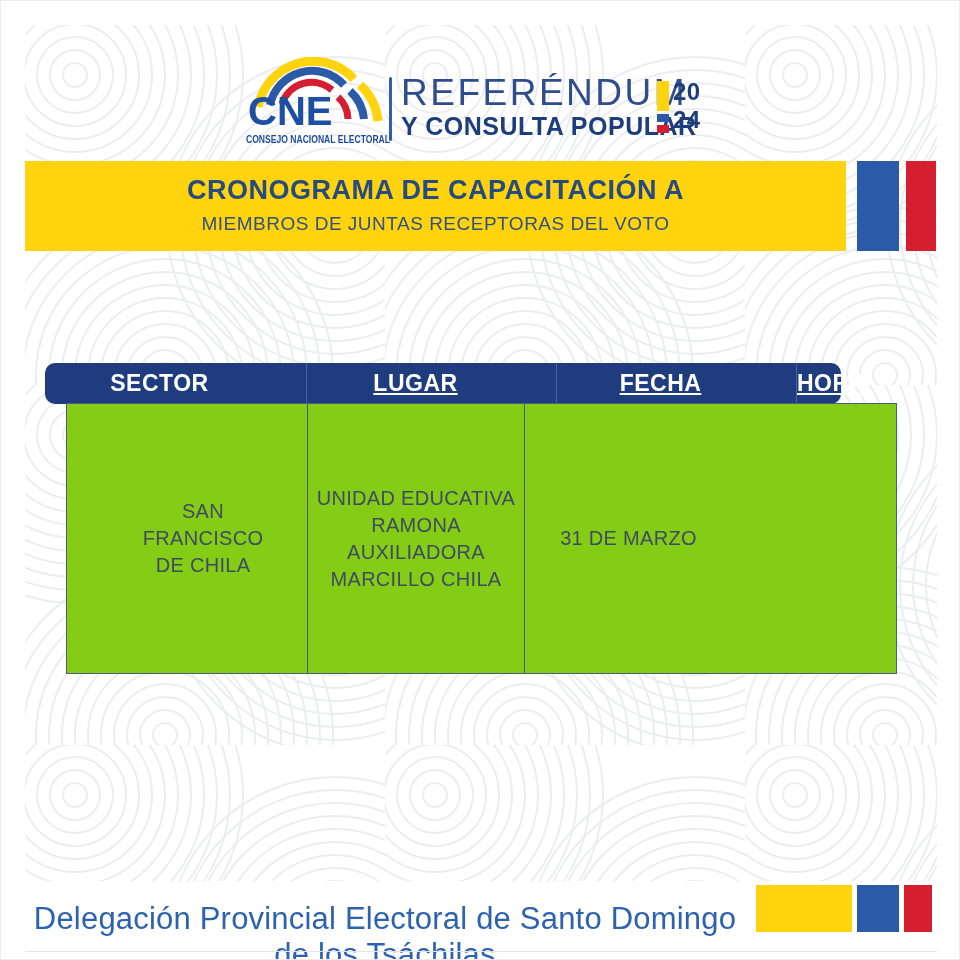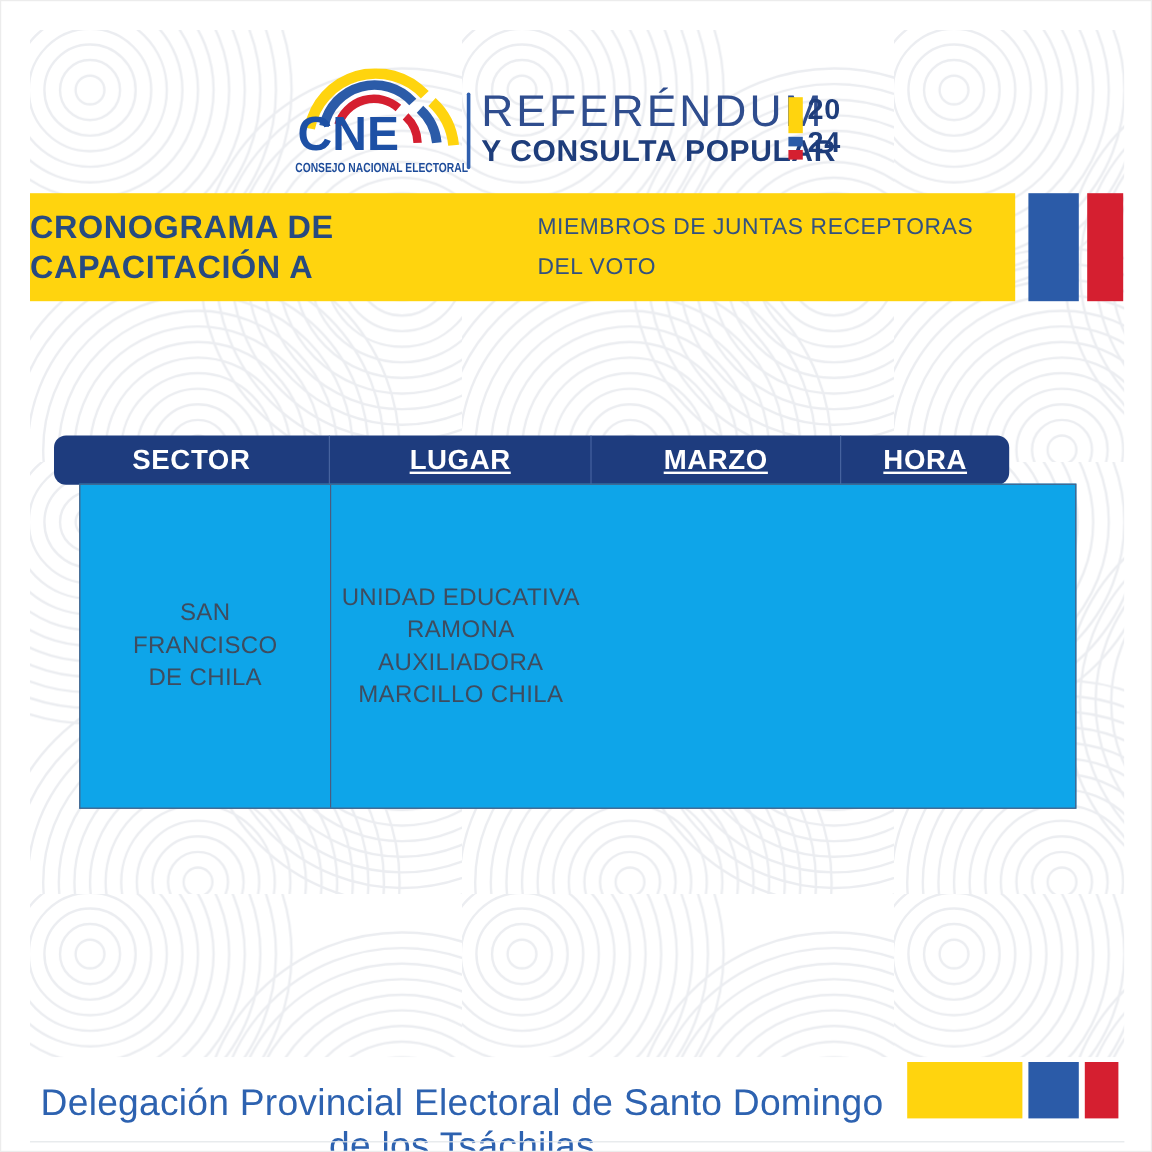--- a/index.html
+++ b/index.html
@@ -27,41 +27,41 @@
   }
   .mini-flag { left:656px; top:80px; width:12px; height:52px; display:flex; flex-direction:column; gap:3px; }
   .mini-flag .y { height:30px; background:#FFD40E; }
   .mini-flag .b { height:8px;  background:#2B5BA8; }
   .mini-flag .r { height:8px;  background:#D51F30; }
   .year { left:672px; top:77px; font-size:24px; font-weight:bold; color:#1e3d7b; line-height:28px; letter-spacing:0.5px; }
 
   
   .banner {
     left:24px; top:160px; width:821px; height:90px; background:#FFD40E;
-    display:flex; flex-direction:row; align-items:center; justify-content:center;
+    display:flex; flex-direction:column; align-items:center; justify-content:center;
   }
   .banner-line1 { font-size:27px; font-weight:bold; color:#274a80; letter-spacing:0.5px; line-height:34px; }
   .banner-line2 { font-size:19px; font-weight:400; color:#33517f; letter-spacing:0.5px; line-height:33px; }
   .side-bar { top:160px; height:90px; }
   .side-bar.blue { left:856px; width:42px; background:#2B5BA8; }
   .side-bar.red  { left:905px; width:30px; background:#D51F30; }
 
   
   .tbl-header {
     left:44px; top:362px; width:796px; height:41px; background:#1e3c7e; border-radius:10px;
-    display:grid; grid-template-columns:229px 218px 208px 1fr; align-items:center;
+    display:grid; grid-template-columns:229px 218px 208px 1fr; align-items:center;gap:32px;
   }
   .tbl-header .th {
     text-align:center; color:#ffffff; font-size:23px; font-weight:bold; letter-spacing:0.5px;
   }
   .tbl-header .th + .th { border-left:1px solid #46639f; height:41px; line-height:41px;text-decoration:underline; }
   .tbl-body {
-    left:65px; top:402px; width:831px; height:271px; background:#0ea5e9;
+    left:65px; top:402px; width:831px; height:271px; background:#84cc16;
     border:1px solid #4a5c80;
-    display:grid; grid-template-columns:208px 217px 208px 1fr;
+    display:grid; grid-template-columns:208px 217px 208px 1fr;padding-left:32px;
   }
   .tbl-body .td {
     display:flex; align-items:center; justify-content:center; text-align:center;
     font-size:20px; line-height:27px; color:#3e4c5f; letter-spacing:0.3px;
   }
   .tbl-body .td + .td { border-left:1px solid #4a5c80; }
   .td.sector { padding:0 28px; }
   .td.lugar  { padding:0 5px; }
   .td.fecha, .td.hora { padding:0 8px; }
 
@@ -171,27 +171,28 @@
   <div class="layer banner">
     <div class="banner-line1">CRONOGRAMA DE CAPACITACIÓN A</div>
     <div class="banner-line2">MIEMBROS DE JUNTAS RECEPTORAS DEL VOTO</div>
   </div>
   <div class="layer side-bar blue"></div>
   <div class="layer side-bar red"></div>
 
   <div class="layer tbl-header">
     <div class="th">SECTOR</div>
     <div class="th">LUGAR</div>
-    <div class="th">MARZO</div>
+    <div class="th">FECHA</div>
     <div class="th">HORA</div>
   </div>
 
   <div class="layer tbl-body">
     <div class="td sector">SAN FRANCISCO DE CHILA</div>
     <div class="td lugar">UNIDAD EDUCATIVA RAMONA AUXILIADORA MARCILLO CHILA</div>
+    <div class="td fecha">31 DE MARZO</div>
   </div>
 
   <div class="layer footer-text">Delegación Provincial Electoral de Santo Domingo de los Tsáchilas</div>
   <div class="layer footer-flag y"></div>
   <div class="layer footer-flag b"></div>
   <div class="layer footer-flag r"></div>
   <div class="layer bottom-hairline"></div>
 
 </div>
 

